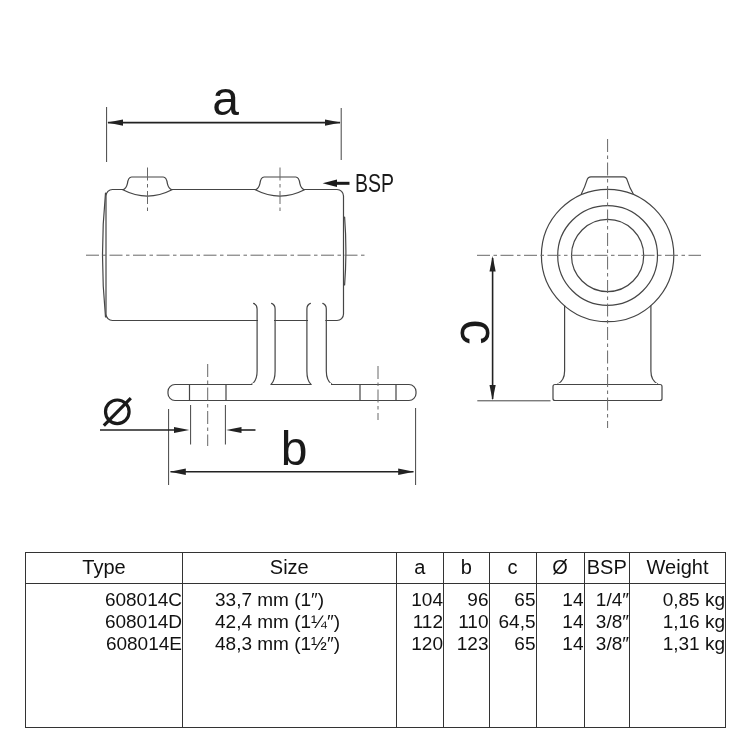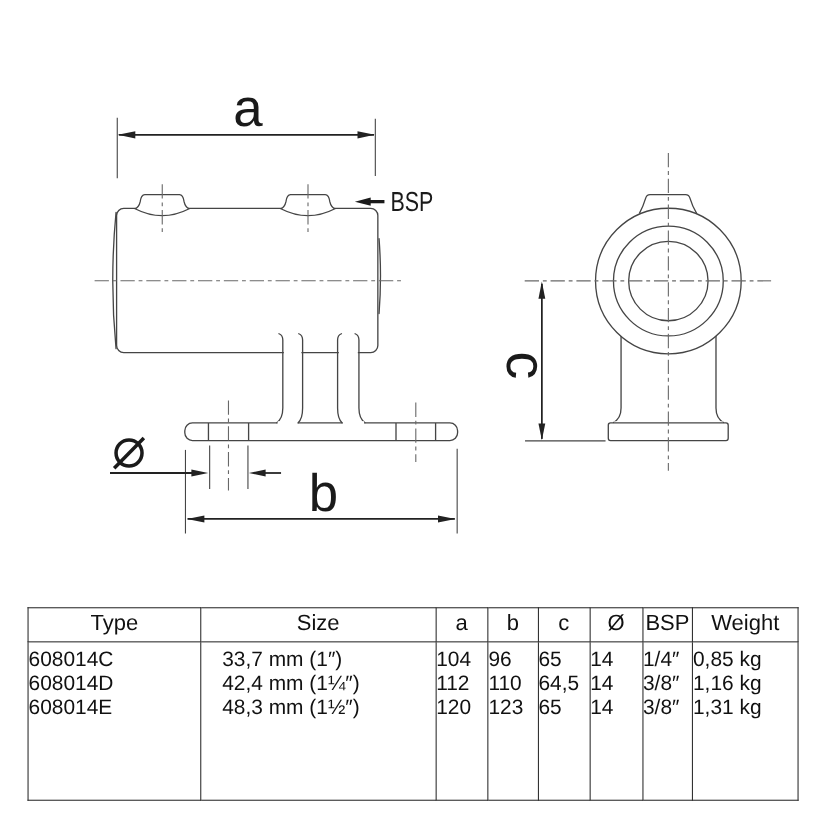--- a/index.html
+++ b/index.html
@@ -1,22 +1,22 @@
 <!DOCTYPE html>
 <html><head>
 <meta charset="utf-8">
 <style>
 html,body{margin:0;padding:0;background:#fff;}
 body{width:750px;height:750px;position:relative;font-family:"Liberation Sans",sans-serif;}
 #draw{position:absolute;left:0;top:0;}
 #tbl{position:absolute;left:25px;top:552px;width:700px;height:176px;border-collapse:collapse;table-layout:fixed;font-family:"Liberation Sans",sans-serif;color:#111;}
 #tbl td,#tbl th{border:1.4px solid #333;padding:0;margin:0;}
 #tbl th{font-size:20px;font-weight:normal;text-align:center;vertical-align:middle;}
-#tbl td{font-size:19px;vertical-align:top;text-align:left;line-height:22.2px;padding-top:5.5px;}
-#tbl td.sz{text-align:left;padding-left:19px;}
+#tbl td{font-size:19px;vertical-align:top;text-align:right;line-height:22.2px;padding-top:5.5px;}
+#tbl td.sz{text-align:left;padding-left:32px;}
 </style>
 </head>
 <body>
 <svg id="draw" width="750" height="552" viewBox="0 0 750 552">
 
   <g stroke="#454545" stroke-width="1.2" fill="none" stroke-linecap="round">
 
     <rect x="106" y="189.5" width="237.5" height="131" rx="6.5"></rect>
 
     <path d="M105.5,193 Q99.5,255 105.5,317"></path>

